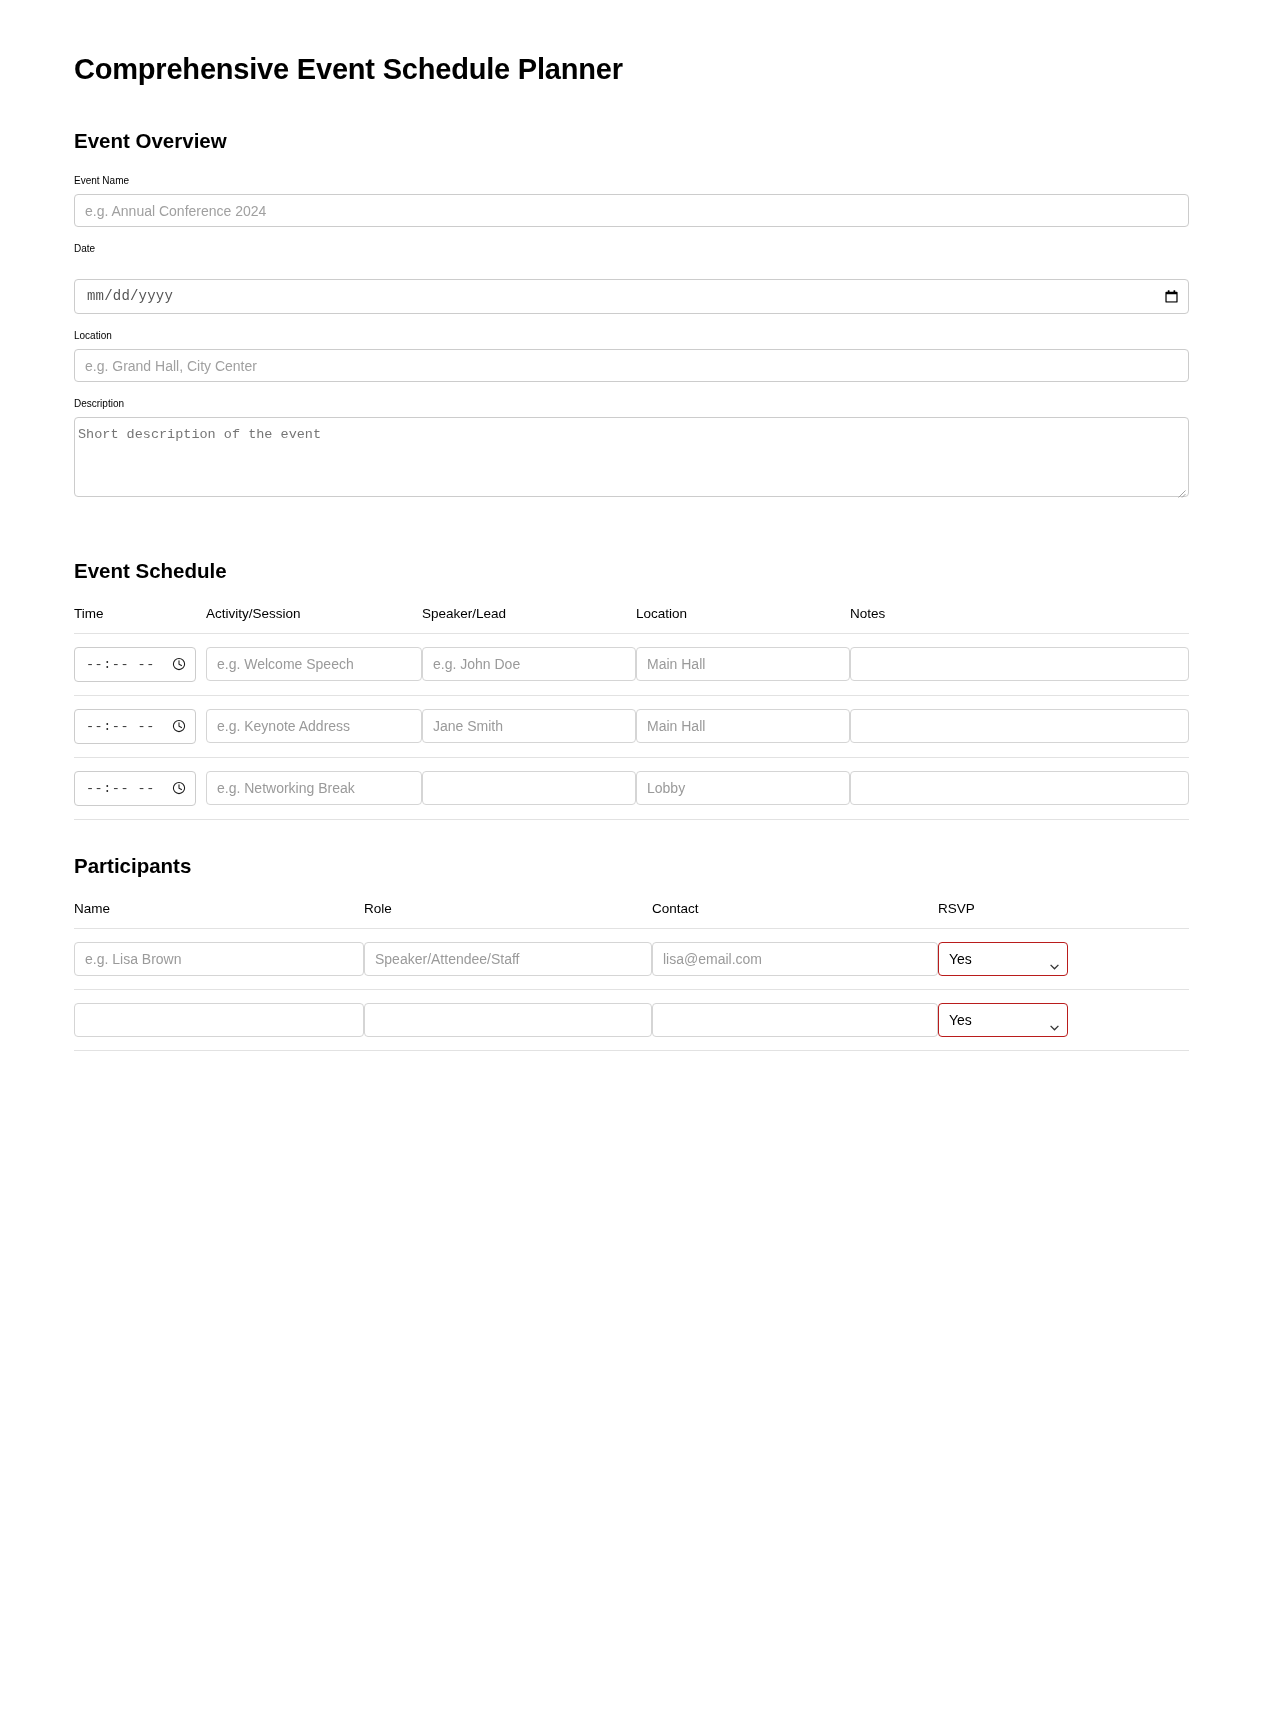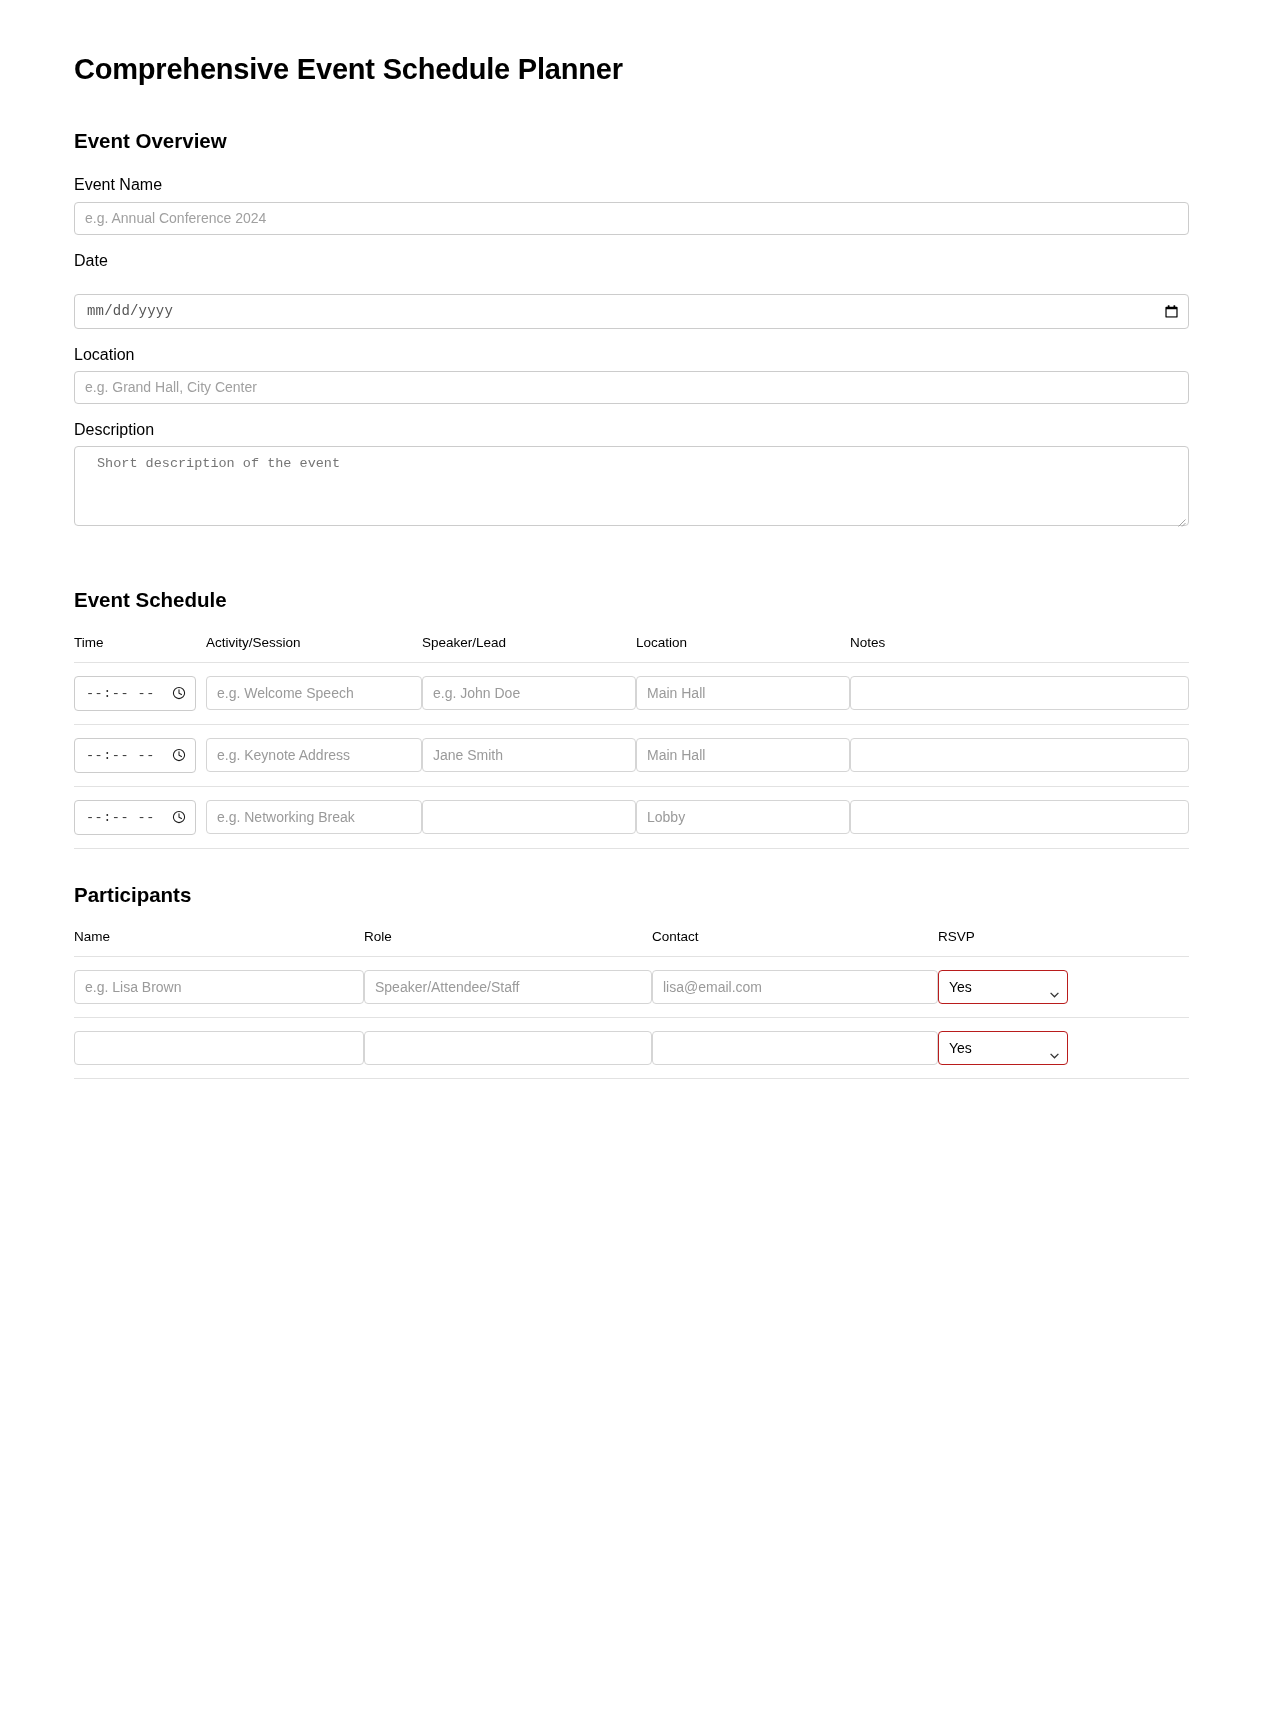--- a/index.html
+++ b/index.html
@@ -27,21 +27,21 @@
   }
   h2.section-title {
     font-size: 20.5px;
     font-weight: bold;
     margin: 0 0 22px 0;
     line-height: 1.2;
   }
 
   .field-block { margin-bottom: 16px; }
   .field-label {
-    font-size: 16px;
+    font-size: 10px;
     color: #000;
     display: block;
     margin-bottom: 7px;
     line-height: 1.2;
   }
 
   .txt-input {
     display: block;
     width: 100%;
     height: 33px;
@@ -87,21 +87,21 @@
   }
 
   
   .ta {
     display: block;
     width: 100%;
     height: 80px;
     border: 1px solid #cccccc;
     border-radius: 4px;
     background: #fff;
-    padding: 9px 22px;
+    padding: 9px 3px;
     font-family: "Liberation Mono", monospace;
     font-size: 13.5px;
     color: #888;
     resize: none;
     outline: none;
     position: relative;
   }
   .ta-wrap { position: relative; }
   .ta-handle {
     position: absolute;

